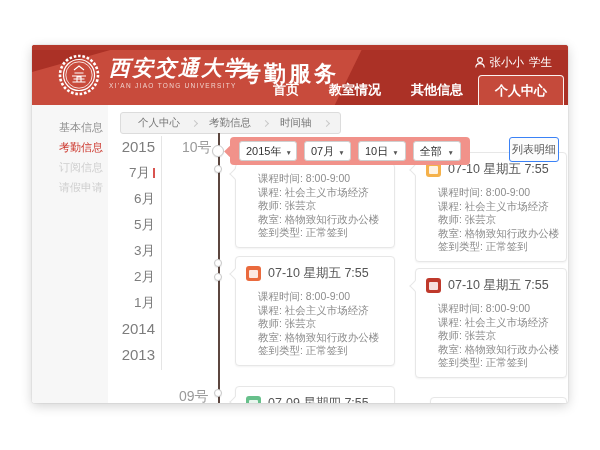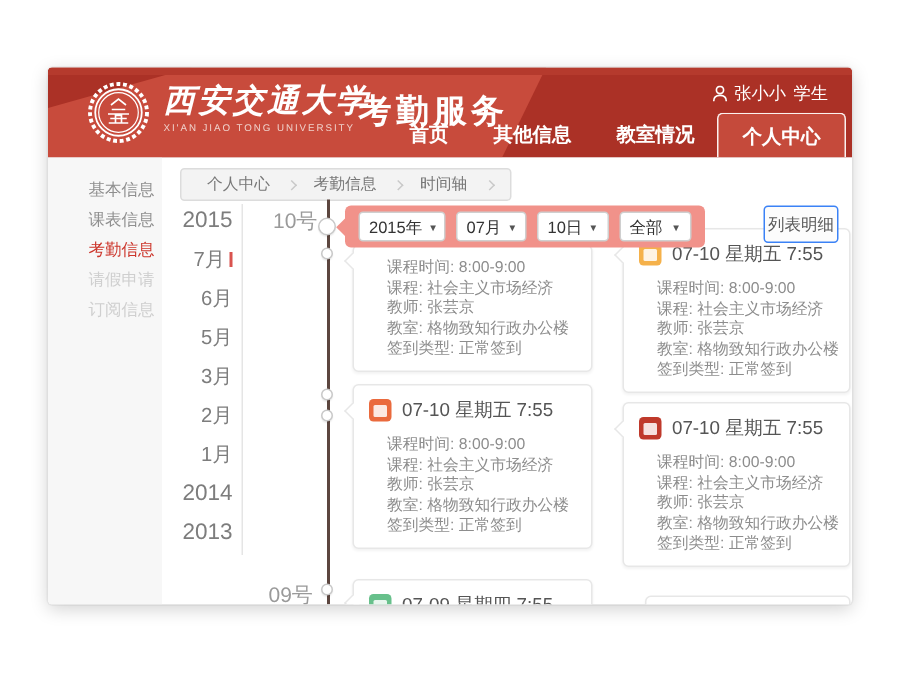--- a/index.html
+++ b/index.html
@@ -119,33 +119,32 @@
         <svg width="10" height="11" viewBox="0 0 10 11">
           <circle cx="5" cy="3" r="2.4" fill="none" stroke="#fff" stroke-width="1.1"></circle>
           <path d="M0.8 10.5 C0.8 7.6 3 6.6 5 6.6 C7 6.6 9.2 7.6 9.2 10.5" fill="none" stroke="#fff" stroke-width="1.1"></path>
         </svg>
         <span>张小小</span>
         <span>学生</span>
       </div>
 
       <div class="nav" id="nav-mount">
           <div class="nav-link"><span>首页</span></div>
+          <div class="nav-link"><span>教室情况</span></div>
           <div class="nav-link"><span>其他信息</span></div>
-          <div class="nav-link"><span>教室情况</span></div>
           <div class="nav-tab"><span>个人中心</span></div>
         </div>
     </div>
 
     <div class="bd">
       <div class="sidebar" id="side-mount">
           <div class="side-item">基本信息</div>
-          <div class="side-item">课表信息</div>
           <div class="side-item active">考勤信息</div>
+          <div class="side-item muted">订阅信息</div>
           <div class="side-item muted">请假申请</div>
-          <div class="side-item muted">订阅信息</div>
         </div>
 
       <div class="crumbs" id="crumb-mount">
           <span style="display:flex;align-items:center">
     <span class="crumb">个人中心</span>
     <span class="crumb-sep"></span>
   </span>
           <span style="display:flex;align-items:center">
     <span class="crumb">考勤信息</span>
     <span class="crumb-sep"></span>

